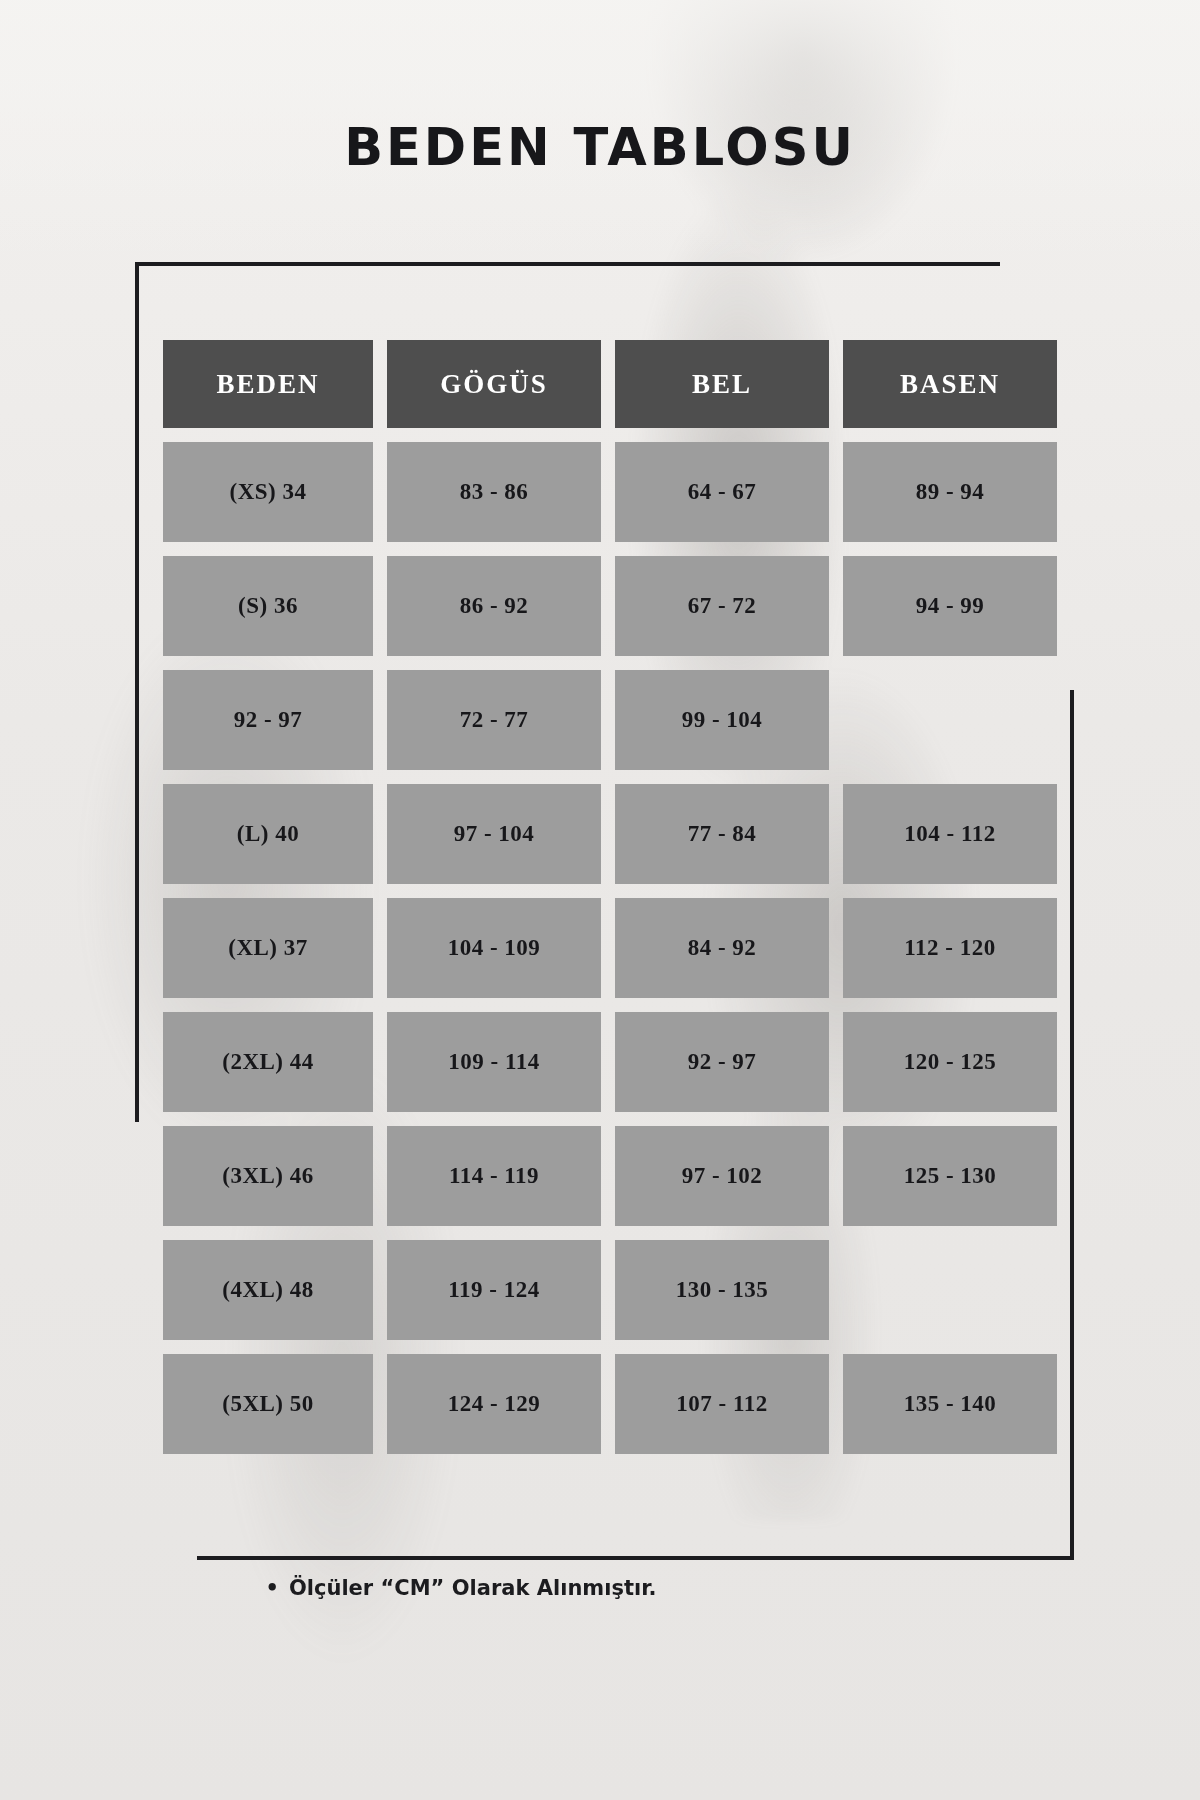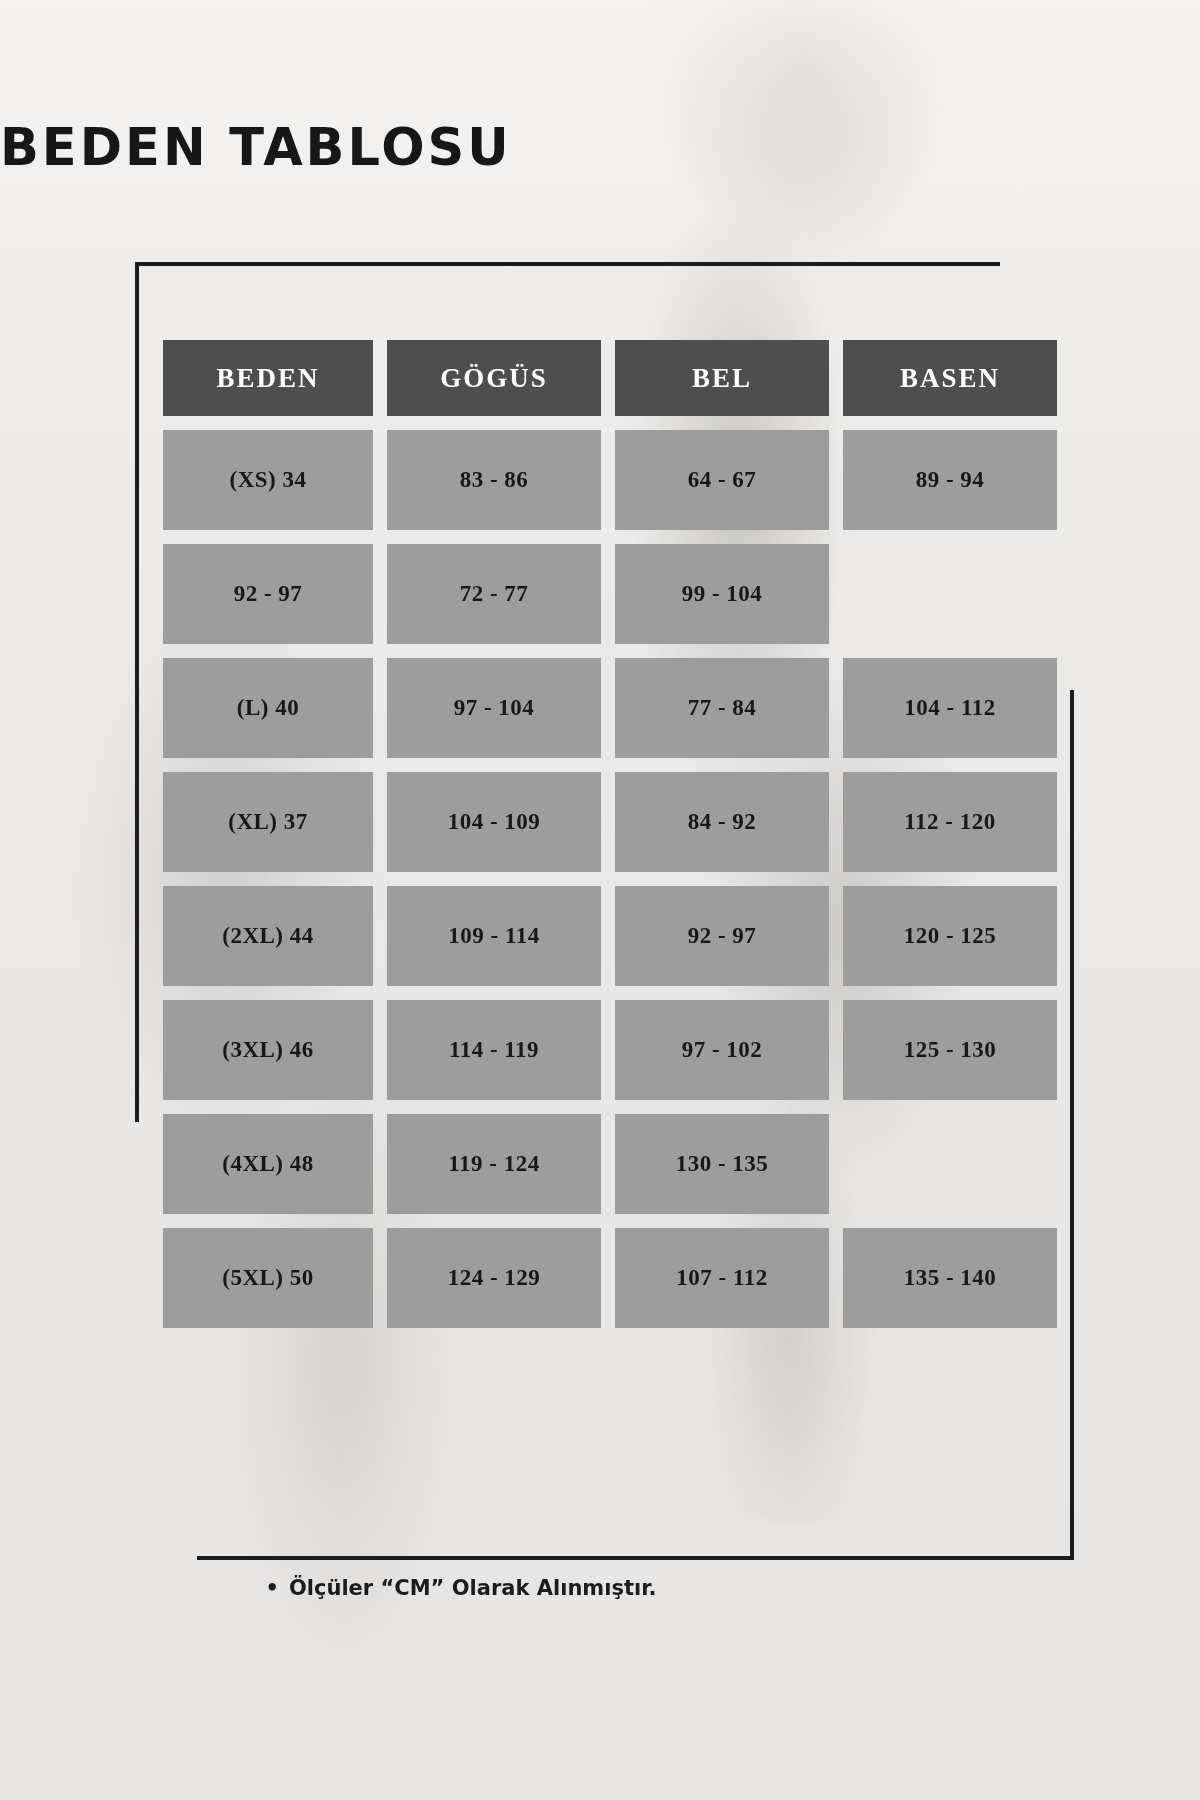--- a/index.html
+++ b/index.html
@@ -56,21 +56,21 @@
     position: relative;
     width: 1200px;
     height: 1800px;
   }
 
   .title {
     position: absolute;
     top: 118px;
     left: 0;
     width: 1200px;
-    text-align: left;
+    text-align: center;
     font-size: 51px;
     font-weight: bold;
     letter-spacing: 3px;
     color: #17171a;
     font-family: "DejaVu Sans", sans-serif;
   }
 
   
   .bracket {
     position: absolute;
@@ -104,21 +104,21 @@
     font-family: "Liberation Serif", serif;
     font-size: 23px;
     font-weight: bold;
     color: #17171a;
     background: #9d9d9d;
     letter-spacing: 0.5px;
   }
   .row.header .cell {
     background: #4e4e4e;
     color: #ffffff;
-    height: 76px;
+    height: 88px;
     font-size: 27px;
     letter-spacing: 2px;
   }
 
   .footnote {
     position: absolute;
     top: 1576px;
     left: 0;
     width: 1028px;
     text-align: center;
@@ -157,20 +157,26 @@
       <div class="cell">BASEN</div>
     </div>
 
     <div class="row">
       <div class="cell">(XS) 34</div>
       <div class="cell">83 - 86</div>
       <div class="cell">64 - 67</div>
       <div class="cell">89 - 94</div>
     </div>
 
+    <div class="row">
+      <div class="cell">(S) 36</div>
+      <div class="cell">86 - 92</div>
+      <div class="cell">67 - 72</div>
+      <div class="cell">94 - 99</div>
+    </div>
 
     <div class="row">
       <div class="cell">92 - 97</div>
       <div class="cell">72 - 77</div>
       <div class="cell">99 - 104</div>
     </div>
 
     <div class="row">
       <div class="cell">(L) 40</div>
       <div class="cell">97 - 104</div>

